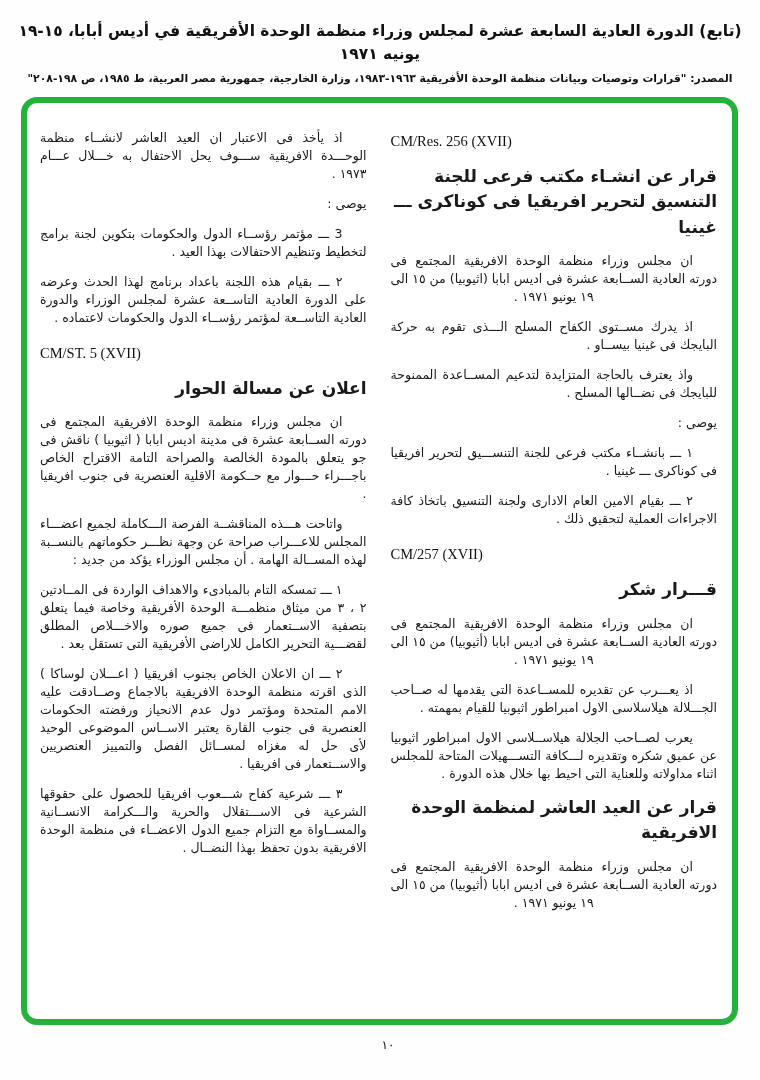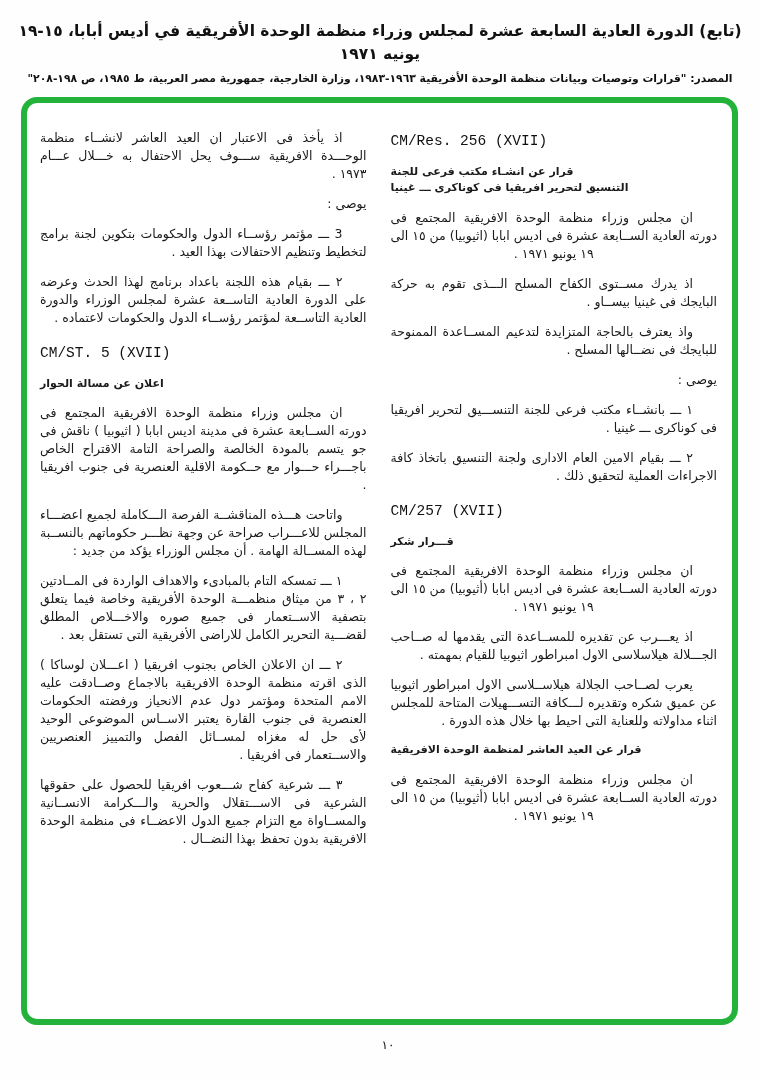--- a/index.html
+++ b/index.html
@@ -28,26 +28,26 @@
     border-radius:16px;
     background:#fff;
     padding:26px 15px 8px 13px;
     display:flex;flex-direction:row-reverse;gap:24px;
     overflow:hidden;
   }
   .col{flex:1 1 0;direction:rtl;font-size:12.5px;line-height:1.44;text-align:justify;}
   
   .res-code{
     direction:ltr;text-align:left;
-    font-family:Liberation Mono, monospace;
+    font-family:Liberation Serif, serif;
     font-size:14.5px;color:#111;
     margin:2px 0 12px 0;white-space:nowrap;
   }
   .res-code.spaced{margin-top:16px;}
-  .res-title{font-weight:bold;text-align:left;font-size:11px;line-height:1.5;margin:0 0 12px 0;text-indent:0;}
+  .res-title{font-weight:bold;text-align:right;font-size:17px;line-height:1.5;margin:0 0 12px 0;text-indent:0;}
   .para{margin:0 0 12px 0;text-indent:24px;}
   .para.center-last{text-align-last:center;}
   .line-short{margin:0 0 12px 0;text-indent:0;text-align:right;}
   
   .pagenum{
     position:absolute;top:1038px;left:8px;width:760px;
     text-align:center;font-size:12px;color:#111;direction:rtl;
   }
 </style>
 </head>
@@ -86,21 +86,21 @@
     </div>
 
     <div class="col">
       <div class="para">اذ يأخذ فى الاعتبار ان العيد العاشر لانشــاء منظمة الوحـــدة الافريقية ســـوف يحل الاحتفال به خـــلال عـــام ١٩٧٣ .</div>
       <div class="line-short">يوصى :</div>
       <div class="para">3 ـــ مؤتمر رؤســاء الدول والحكومات بتكوين لجنة برامج لتخطيط وتنظيم الاحتفالات بهذا العيد .</div>
       <div class="para">٢ ـــ بقيام هذه اللجنة باعداد برنامج لهذا الحدث وعرضه على الدورة العادية التاســعة عشرة لمجلس الوزراء والدورة العادية التاســعة لمؤتمر رؤســاء الدول والحكومات لاعتماده .</div>
 
       <div class="res-code spaced">CM/ST. 5 (XVII)</div>
       <div class="res-title">اعلان عن مسالة الحوار</div>
-      <div class="para">ان مجلس وزراء منظمة الوحدة الافريقية المجتمع فى دورته الســابعة عشرة فى مدينة اديس ابابا ( اثيوبيا ) ناقش فى جو يتسم بالمودة الخالصة والصراحة التامة الاقتراح الخاص باجـــراء حـــوار مع حــكومة الاقلية العنصرية فى جنوب افريقيا .</div>
+      <div class="para">ان مجلس وزراء منظمة الوحدة الافريقية المجتمع فى دورته الســابعة عشرة فى مدينة اديس ابابا ( اثيوبيا ) ناقش فى جو يتعلق بالمودة الخالصة والصراحة التامة الاقتراح الخاص باجـــراء حـــوار مع حــكومة الاقلية العنصرية فى جنوب افريقيا .</div>
       <div class="para">واتاحت هـــذه المناقشــة الفرصة الـــكاملة لجميع اعضـــاء المجلس للاعـــراب صراحة عن وجهة نظـــر حكوماتهم بالنســبة لهذه المســالة الهامة . أن مجلس الوزراء يؤكد من جديد :</div>
       <div class="para">١ ـــ تمسكه التام بالمبادىء والاهداف الواردة فى المــادتين ٢ ، ٣ من ميثاق منظمـــة الوحدة الأفريقية وخاصة فيما يتعلق بتصفية الاســتعمار فى جميع صوره والاخـــلاص المطلق لقضـــية التحرير الكامل للاراضى الأفريقية التى تستقل بعد .</div>
       <div class="para">٢ ـــ ان الاعلان الخاص بجنوب افريقيا ( اعـــلان لوساكا ) الذى اقرته منظمة الوحدة الافريقية بالاجماع وصــادقت عليه الامم المتحدة ومؤتمر دول عدم الانحياز ورفضته الحكومات العنصرية فى جنوب القارة يعتبر الاســاس الموضوعى الوحيد لأى حل له مغزاه لمســائل الفصل والتمييز العنصريين والاســتعمار فى افريقيا .</div>
       <div class="para">٣ ـــ شرعية كفاح شـــعوب افريقيا للحصول على حقوقها الشرعية فى الاســـتقلال والحرية والـــكرامة الانســانية والمســاواة مع التزام جميع الدول الاعضــاء فى منظمة الوحدة الافريقية بدون تحفظ بهذا النضــال .</div>
     </div>
 
   </div>
 
   <div class="pagenum">١٠</div>
 

